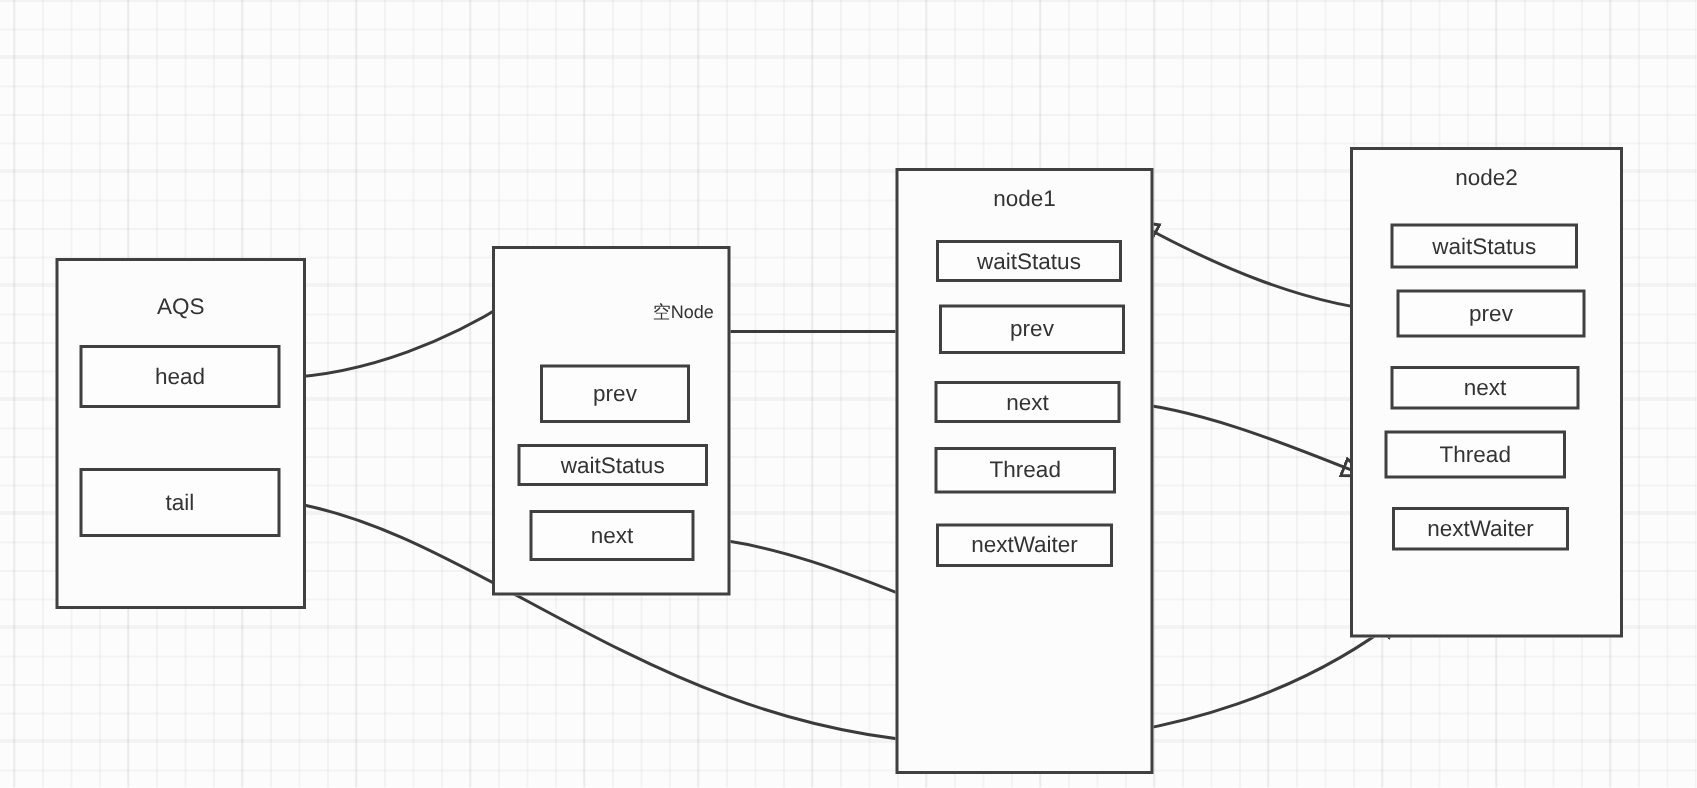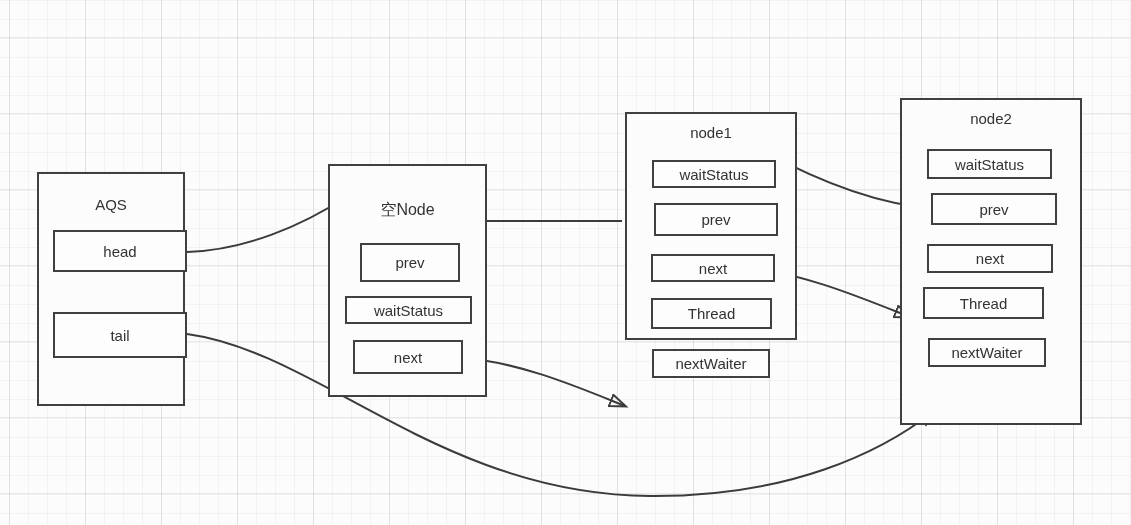--- a/index.html
+++ b/index.html
@@ -72,34 +72,34 @@
       </marker>
     </defs>
     <path d="M 187 252 C 245 250, 302 226, 346 197" marker-end="url(#arrow)"></path>
     <path d="M 622 221 L 468 221" marker-end="url(#arrow)"></path>
     <path d="M 463 358 C 520 362, 580 388, 625 406" marker-end="url(#arrow)"></path>
     <path d="M 747 268 C 800 272, 862 298, 910 317" marker-end="url(#arrow)"></path>
     <path d="M 931 208 C 870 204, 808 176, 757 148" marker-end="url(#arrow)"></path>
     <path d="M 187 334 C 320 352, 440 494, 650 496 C 790 497, 882 452, 934 411" marker-end="url(#arrow)"></path>
   </svg>
 
-  <div class="node" style="left:37px; top:172px; width:148px; height:234px;">
+  <div class="node" style="left:37px; top:172px; width:167px; height:234px;">
     <div class="node-title" style="top:22px;">AQS</div>
     <div class="field" style="left:14px; top:138px; width:134px; height:46px;">tail</div>
     <div class="field" style="left:14px; top:56px; width:134px; height:42px;">head</div>
   </div>
 
   <div class="node" style="left:328px; top:164px; width:159px; height:233px;">
-    <div class="node-title" style="top:34px; font-size:16px;">空Node</div>
+    <div class="node-title" style="top:34px; font-size:12px;padding-left:48px;">空Node</div>
     <div class="field" style="left:30px; top:77px; width:100px; height:39px;">prev</div>
     <div class="field" style="left:15px; top:130px; width:127px; height:28px;">waitStatus</div>
     <div class="field" style="left:23px; top:174px; width:110px; height:34px;">next</div>
   </div>
 
-  <div class="node" style="left:597px; top:112px; width:172px; height:228px;margin-left:28px;">
+  <div class="node" style="left:597px; top:112px; width:172px; height:404px;">
     <div class="node-title" style="top:10px;">node1</div>
     <div class="field" style="left:25px; top:46px; width:124px; height:28px;">waitStatus</div>
     <div class="field" style="left:27px; top:89px; width:124px; height:33px;">prev</div>
     <div class="field" style="left:24px; top:140px; width:124px; height:28px;">next</div>
     <div class="field" style="left:24px; top:184px; width:121px; height:31px;">Thread</div>
     <div class="field" style="left:25px; top:235px; width:118px; height:29px;">nextWaiter</div>
   </div>
 
   <div class="node" style="left:900px; top:98px; width:182px; height:327px;">
     <div class="node-title" style="top:10px;">node2</div>

